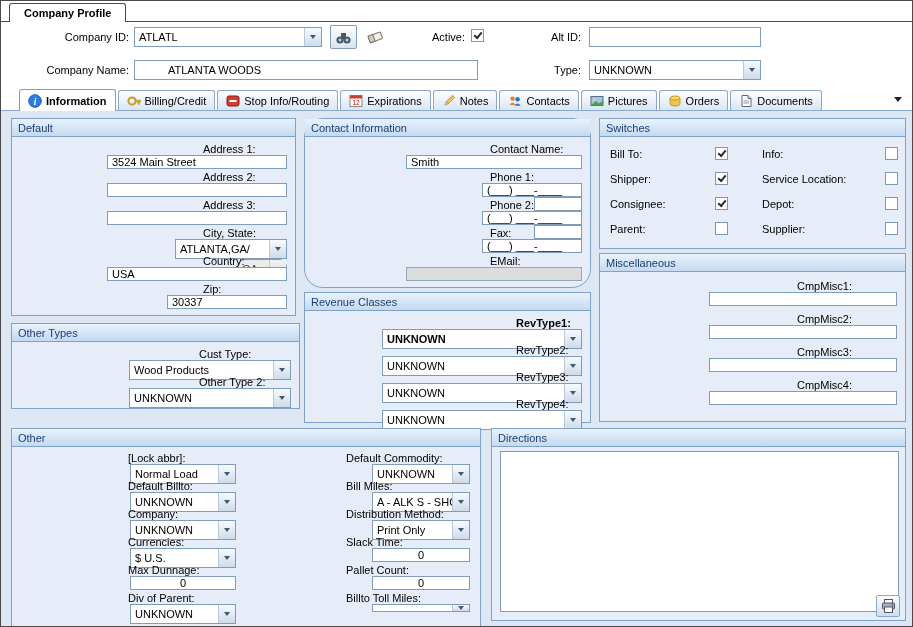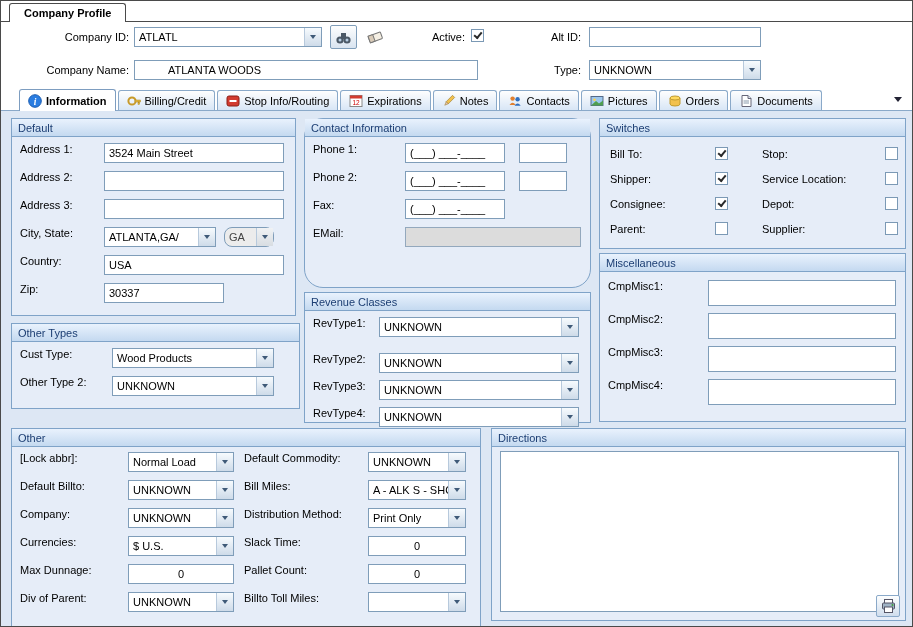--- a/index.html
+++ b/index.html
@@ -71,21 +71,21 @@
   .tab-overflow { position:absolute; right:7px; bottom:5px; width:14px; height:12px; display:flex; align-items:center; justify-content:center; }
   .tab-overflow::after { content:""; width:0; height:0; border-left:4px solid transparent; border-right:4px solid transparent; border-top:5px solid #223; }
   
   .content { position:absolute; top:110px; left:0; right:0; bottom:0; background:#dde7f4; }
   .grp { position:absolute; border:1px solid #7fa3c8; background:#e6edf8; }
   .grp-h {
     height:18px; background:linear-gradient(#e9f2fd,#c4d9f0); border-bottom:1px solid #7fa3c8;
     color:#1c3e73; padding:0 6px; display:flex; align-items:center; font-size:11px;
   }
   .grp-body { padding:6px 8px 0 8px; }
-  .row { display:flex; align-items:flex-start; margin-bottom:8px; height:20px; }
+  .row { display:flex; align-items:flex-end; margin-bottom:8px; height:20px;flex-direction:column; }
   .row .lbl { flex:none; }
   
   .sw-col { position:absolute; top:26px; }
   .sw-row { display:flex; align-items:center; justify-content:space-between; height:17px; margin-bottom:8px; }
   
   .misc-row { height:26px; margin-bottom:7px; }
   .misc-row .tb { height:26px; }
   
   .oth-col { position:absolute; top:23px; }
   
@@ -301,20 +301,24 @@
             <span class="combo-btn"></span>
           </div>
         </div>
       </div>
     </div>
 
     <div class="grp" style="left:303px; top:7px; width:287px; height:170px;border-radius:19px;">
       <div class="grp-h">Contact Information</div>
       <div class="grp-body">
         <div class="row">
+          <span class="lbl" style="width:92px;">Contact Name:</span>
+          <input class="tb" style="width: 176px;" value="Smith">
+        </div>
+        <div class="row">
           <span class="lbl" style="width:92px;">Phone 1:</span>
           <input class="tb" style="width: 100px;" value="(___) ___-____">
           <input class="tb" style="width: 48px; margin-left: 14px;" value="">
         </div>
         <div class="row">
           <span class="lbl" style="width:92px;">Phone 2:</span>
           <input class="tb" style="width: 100px;" value="(___) ___-____">
           <input class="tb" style="width: 48px; margin-left: 14px;" value="">
         </div>
         <div class="row">
@@ -324,21 +328,21 @@
         <div class="row">
           <span class="lbl" style="width:92px;">EMail:</span>
           <input class="tb disabled" style="width: 176px;" value="">
         </div>
       </div>
     </div>
 
     <div class="grp" style="left:303px; top:181px; width:287px; height:131px;">
       <div class="grp-h">Revenue Classes</div>
       <div class="grp-body">
-        <div class="row" style="margin-bottom:16px;">
+        <div class="row" style="margin-bottom:7px;font-weight:bold;">
           <span class="lbl" style="width:66px;">RevType1:</span>
           <div class="combo" style="width:200px;">
             <span class="combo-text">UNKNOWN</span>
             <span class="combo-btn"></span>
           </div>
         </div>
         <div class="row" style="margin-bottom:7px;">
           <span class="lbl" style="width:66px;">RevType2:</span>
           <div class="combo" style="width:200px;">
             <span class="combo-text">UNKNOWN</span>
@@ -377,21 +381,21 @@
           <span class="lbl">Consignee:</span>
           <span class="checkbox checked"></span>
         </div>
         <div class="sw-row">
           <span class="lbl">Parent:</span>
           <span class="checkbox"></span>
         </div>
       </div>
       <div class="sw-col" style="left:162px; width:136px;">
         <div class="sw-row">
-          <span class="lbl">Stop:</span>
+          <span class="lbl">Info:</span>
           <span class="checkbox"></span>
         </div>
         <div class="sw-row">
           <span class="lbl">Service Location:</span>
           <span class="checkbox"></span>
         </div>
         <div class="sw-row">
           <span class="lbl">Depot:</span>
           <span class="checkbox"></span>
         </div>

